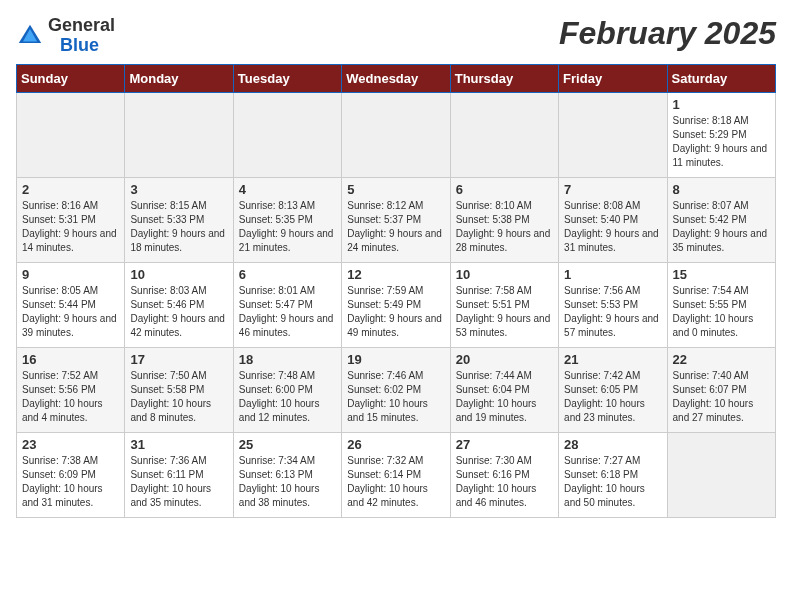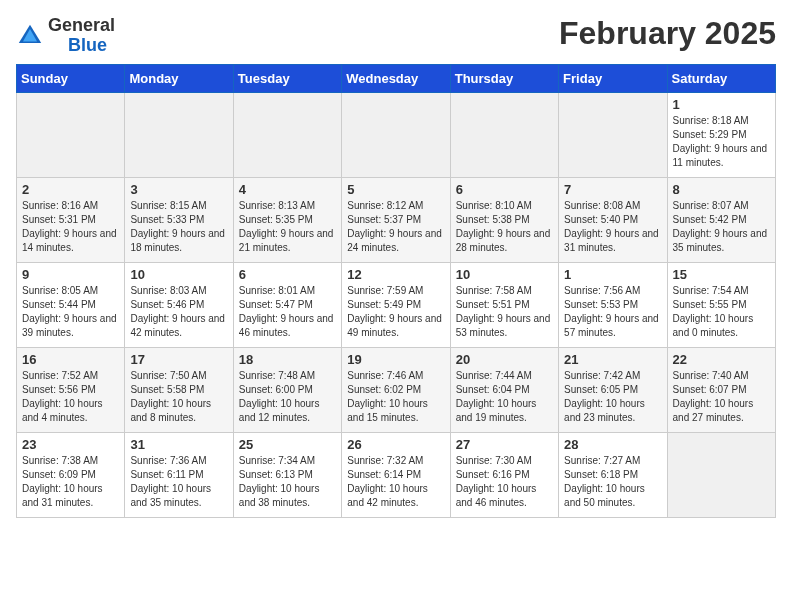--- a/index.html
+++ b/index.html
@@ -18,47 +18,47 @@
     }
     .logo {
       display: flex;
       align-items: center;
       gap: 4px;
     }
     .logo-text {
       font-size: 18px;
       font-weight: bold;
       line-height: 1.1;
-      text-align: center;
     }
     .logo-general { color: #333; }
     .logo-blue { color: #1565c0; margin-left: 12px; }
     .logo-icon {
       width: 28px;
       height: 28px;
     }
     .title-area {
       text-align: right;
+      font-style: italic;
     }
     .month-title {
       font-size: 32px;
       font-weight: bold;
       color: #333;
       line-height: 1.1;
     }
     .subtitle {
       font-size: 14px;
       color: #555;
     }
     table {
       width: 100%;
       border-collapse: collapse;
     }
     thead tr {
-      background-color: #1d4ed8;
+      background-color: #7f1d1d;
     }
     thead th {
       color: #fff;
       font-size: 13px;
       font-weight: bold;
       padding: 6px 4px;
       text-align: left;
       border: 1px solid #1565c0;
     }
     tbody td {

